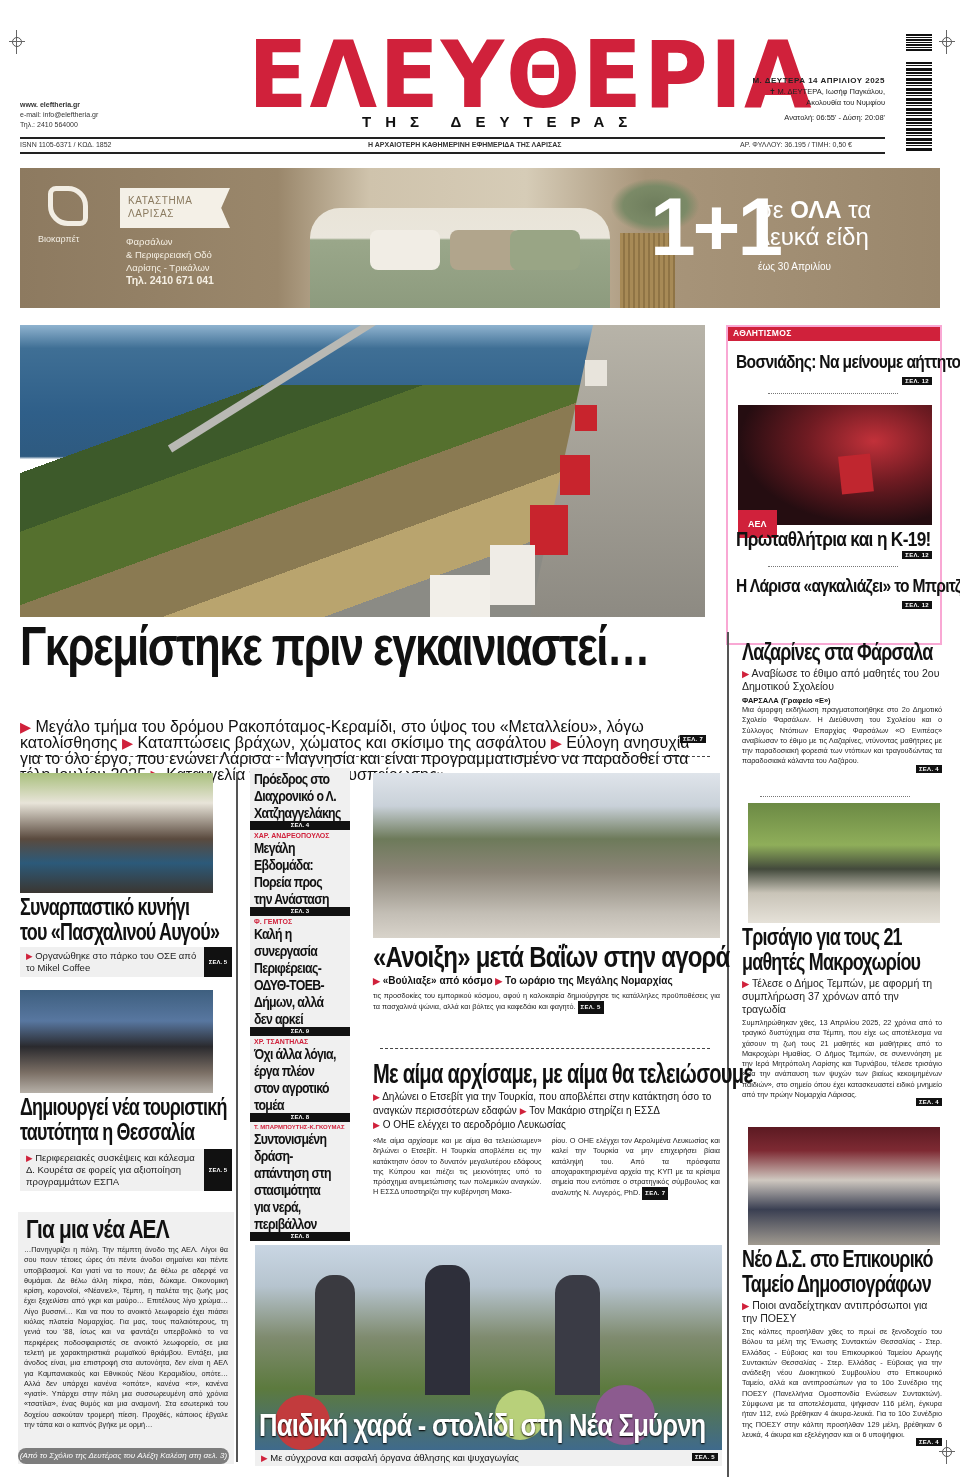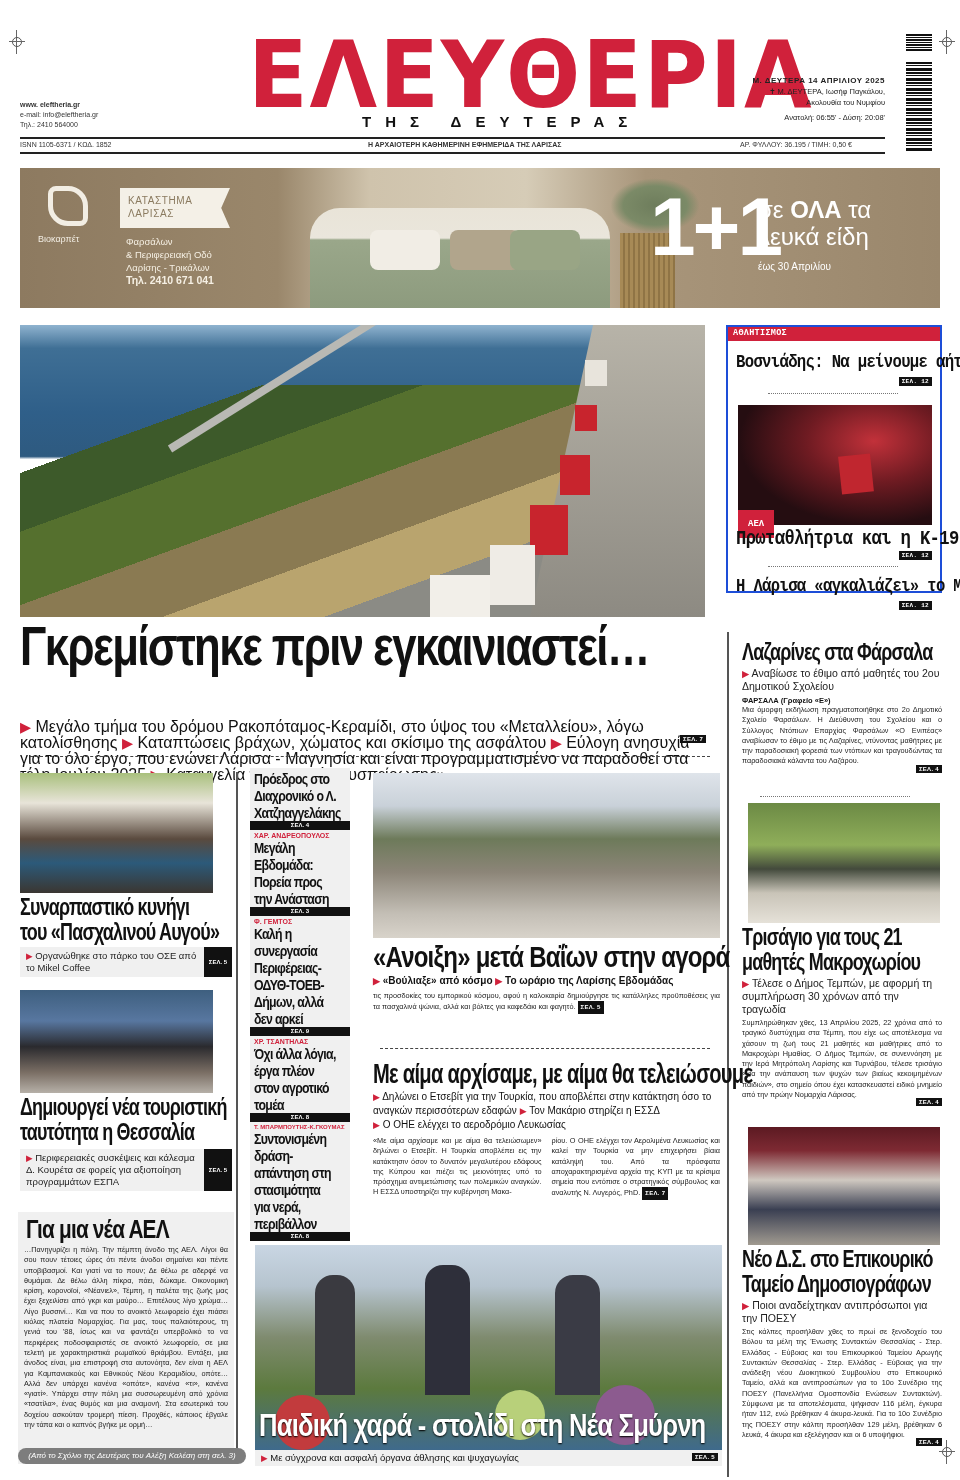--- a/index.html
+++ b/index.html
@@ -48,21 +48,21 @@
   .mp-land { position: absolute; left: 0; top: 60px; width: 100%; height: 240px;
     background: linear-gradient(160deg, transparent 0 18%, #3d5a2a 18% 30%, #55702e 30% 45%, #8a7a52 45% 58%, #b9a46e 58% 70%, #8b8b85 70% 100%); }
   .mp-road { position: absolute; left: 510px; top: 0; width: 180px; height: 292px; background: linear-gradient(180deg, #b7b3a8, #8d8a82); clip-path: polygon(35% 0, 100% 0, 100% 100%, 0 100%); }
   .mp-barrier { position: absolute; height: 26px; width: 22px; }
   .mp-edge { position: absolute; left: 150px; top: 120px; width: 420px; height: 8px; background: #b9b9b4; transform: rotate(-32deg); transform-origin: left center; }
 
   .headline-main { left: 20px; top: 618px; font-size: 56px; font-weight: bold; letter-spacing: -2px; line-height: 1; white-space: nowrap; transform: scaleX(0.78); transform-origin: left top; }
   .lead-main { left: 20px; top: 719px; width: 690px; font-size: 16px; line-height: 16px; color: #111; }
 
   
-  .sports { left: 726px; top: 325px; width: 216px; height: 268px; border: 2px solid #1d4ed8; font-family: Liberation Mono, monospace; }
+  .sports { left: 726px; top: 325px; width: 216px; height: 320px; border: 2px solid #f9a8d4; }
   .sports-tag { position: absolute; left: 0; top: 0; width: 100%; height: 14px; background: #d0213b; color: #fff; font-size: 8.5px; font-weight: bold; padding: 1px 5px; letter-spacing: 0.3px; }
   .sports-h { position: absolute; left: 8px; font-weight: bold; white-space: nowrap; letter-spacing: -0.8px; transform: scaleX(0.82); transform-origin: left top; }
   .sports-photo { position: absolute; left: 10px; top: 78px; width: 194px; height: 120px; overflow: hidden;
     background: radial-gradient(ellipse at 70% 30%, #c2313a 0%, #6f1b22 35%, #250d11 70%), #1a0a0c; }
   .sports-banner { position: absolute; left: 102px; top: 50px; width: 32px; height: 38px; background: #c0262f; transform: rotate(-6deg); }
   .sports-ael { position: absolute; left: 10px; top: 183px; background: #d0213b; color: #fff; font-size: 9px; font-weight: bold; padding: 9px 10px; }
   .dotsep { position: absolute; border-top: 1px dotted #777; }
 
   
   .rcol { left: 742px; width: 200px; }
@@ -72,21 +72,21 @@
   .vline { position: absolute; width: 2px; background: #555; }
 
   
   .l-title { font-size: 23px; font-weight: bold; letter-spacing: -1px; line-height: 25px; white-space: nowrap; transform: scaleX(0.78); transform-origin: left top; }
   .l-sub { font-size: 9.5px; line-height: 12px; color: #222; }
   .subbox { background: #f0f0f0; padding: 3px 6px; position: relative; }
   .subbox .selbox { position: absolute; right: 0; top: 0; bottom: 0; width: 28px; background: #111; color: #fff; font-size: 6px; font-weight: bold; display: flex; align-items: center; justify-content: center; }
   .editorial { left: 18px; top: 1212px; width: 216px; height: 252px; background: #f0f0f0; }
   .ed-title { position: absolute; left: 8px; top: 2px; font-size: 26px; font-weight: bold; letter-spacing: -1px; white-space: nowrap; transform: scaleX(0.8); transform-origin: left top; }
   .ed-body { position: absolute; left: 6px; top: 33px; width: 204px; font-size: 7.3px; line-height: 10.3px; color: #222; text-align: justify; }
-  .ed-foot { position: absolute; left: 0; bottom: 0; width: 228px; height: 16px; background: #7d7d7d; color: #fff; font-size: 8px; text-align: center; line-height: 16px; border-radius: 8px; font-style: italic; }
+  .ed-foot { position: absolute; left: 0; bottom: 0; width: 211px; height: 16px; background: #7d7d7d; color: #fff; font-size: 8px; text-align: center; line-height: 16px; border-radius: 8px; font-style: italic; }
 
   
   .opcol { left: 250px; top: 768px; width: 100px; background: #f0f0f0; }
   .op-item { padding: 2px 12px 0 4px; }
   .op-author { font-size: 7px; color: #d0213b; font-weight: bold; white-space: nowrap; }
   .op-title { font-size: 15px; font-weight: bold; line-height: 17px; letter-spacing: -0.8px; transform: scaleX(0.82); transform-origin: left top; width: 120%; }
   .op-sel { background: #111; color: #fff; font-size: 6px; text-align: center; height: 9px; line-height: 9px; font-weight: bold; }
 
   
   .c-title { font-weight: bold; letter-spacing: -1px; white-space: nowrap; transform-origin: left top; }
@@ -213,21 +213,21 @@
   <div style="text-align:right;margin-top:-10px;"><span class="sel">ΣΕΛ. 4</span></div>
 </div>
 <div class="dotsep" style="left:760px;top:796px;width:150px;"></div>
 
 <div class="photo-generic" style="left:748px;top:803px;width:192px;height:120px;background:linear-gradient(180deg,#6c8a45 0%,#8fae5a 35%,#434a3c 55%,#c9c4b8 75%,#e5e1d8 100%);"></div>
 <div class="abs rcol" style="top:925px;">
   <div class="r-title">
       <div>Τρισάγιο για τους 21</div>
       <div>μαθητές Μακροχωρίου</div>
     </div>
-  <div class="r-sub" style="margin-top:2px;"><span class="tri">▶</span> <span>Τέλεσε ο Δήμος Τεμπών, με αφορμή τη συμπλήρωση 30 χρόνων από την τραγωδία</span></div>
+  <div class="r-sub" style="margin-top:2px;"><span class="tri">▶</span> <span>Τέλεσε ο Δήμος Τεμπών, με αφορμή τη συμπλήρωση 37 χρόνων από την τραγωδία</span></div>
   <div class="r-body" style="margin-top:2px;">Συμπληρώθηκαν χθες, 13 Απριλίου 2025, 22 χρόνια από το τραγικό δυστύχημα στα Τέμπη, που είχε ως αποτέλεσμα να χάσουν τη ζωή τους 21 μαθητές και μαθήτριες από το Μακροχώρι Ημαθίας. Ο Δήμος Τεμπών, σε συνεννόηση με την Ιερά Μητρόπολη Λαρίσης και Τυρνάβου, τέλεσε τρισάγιο «για την ανάπαυση των ψυχών των βιαίως κεκοιμημένων παιδιών», στο σημείο όπου έχει κατασκευαστεί ειδικό μνημείο από την πρώην Νομαρχία Λάρισας.</div>
   <div style="text-align:right;margin-top:-10px;"><span class="sel">ΣΕΛ. 4</span></div>
 </div>
 
 <div class="photo-generic" style="left:748px;top:1127px;width:192px;height:118px;background:linear-gradient(180deg,#5c1a22 0%,#7e2a33 20%,#cfc8c0 45%,#3a3f52 70%,#a09a90 100%);"></div>
 <div class="abs rcol" style="top:1247px;">
   <div class="r-title">
       <div>Νέο Δ.Σ. στο Επικουρικό</div>
       <div>Ταμείο Δημοσιογράφων</div>
     </div>
@@ -293,21 +293,21 @@
     <div class="op-title">Συντονισμένη δράση-απάντηση στη στασιμότητα για νερά, περιβάλλον</div>
   </div>
   <div class="op-sel">ΣΕΛ. 8</div>
 </div>
 
 <div class="photo-generic" style="left:373px;top:773px;width:347px;height:165px;background:linear-gradient(180deg,#dfe4ea 0%,#c9d1d9 20%,#6d7a5a 40%,#8c8578 60%,#c3beb5 85%,#d8d3ca 100%);"></div>
 <div class="abs" style="left:373px;top:940px;width:347px;">
   <div class="c-title" style="font-size:30px;transform:scaleX(0.8);">«Ανοιξη» μετά Βαΐων στην αγορά</div>
   <div class="c-sub" style="font-weight:bold;margin-top:0;">
     <span class="tri">▶</span> <span>«Βούλιαξε» από κόσμο</span>
-    <span class="tri">▶</span> <span>Το ωράριο της Λαρίσης Εβδομάδας</span>
+    <span class="tri">▶</span> <span>Το ωράριο της Μεγάλης Νομαρχίας</span>
   </div>
   <div style="display:flex;gap:10px;margin-top:3px;">
     <div class="c-body" style="flex:1;"><span>τις προσδοκίες του εμπορικού κόσμου, αφού η καλοκαιρία δημιούργησε τις κατάλληλες προϋποθέσεις για τα πασχαλινά ψώνια, αλλά και βόλτες για καφεδάκι και φαγητό.</span> <span class="sel">ΣΕΛ. 5</span></div>
   </div>
 </div>
 <div class="dotsep" style="left:380px;top:1048px;width:330px;border-top:1px dashed #444;"></div>
 
 <div class="abs" style="left:373px;top:1058px;width:347px;">
   <div class="c-title" style="font-size:28px;transform:scaleX(0.72);">Με αίμα αρχίσαμε, με αίμα θα τελειώσουμε</div>
   <div class="c-sub" style="margin-top:0;">

